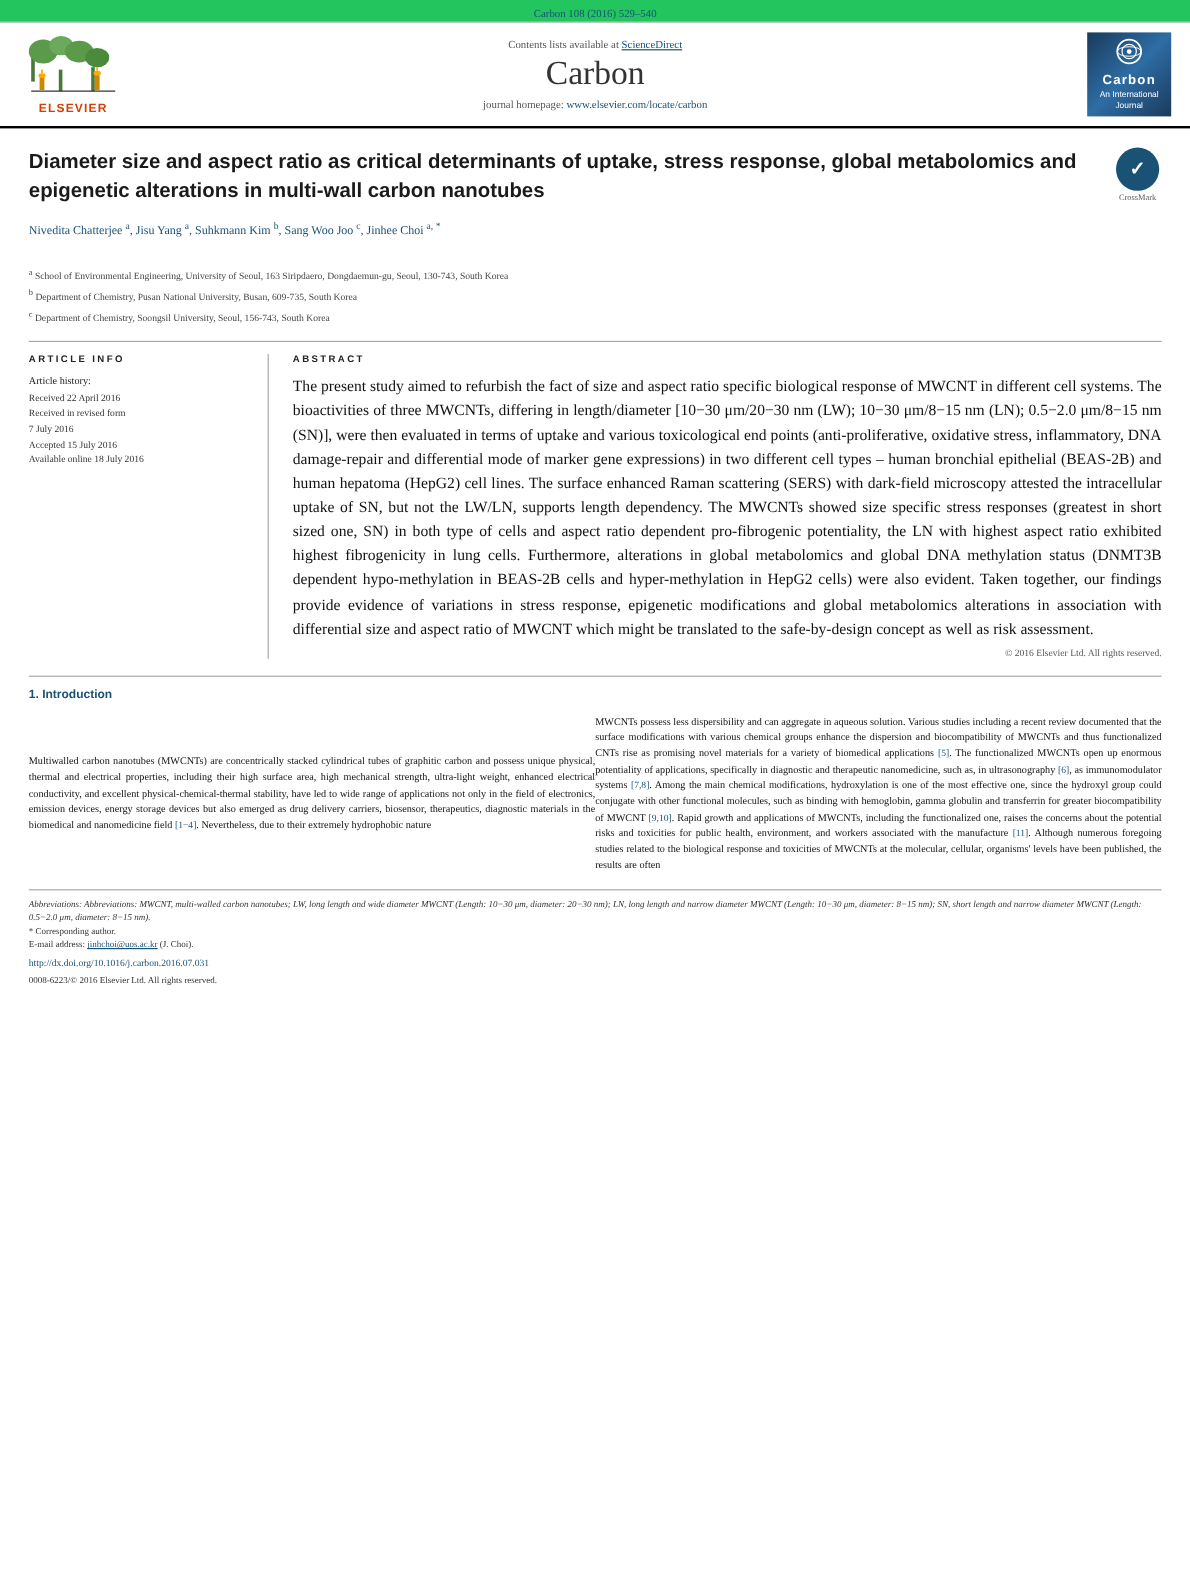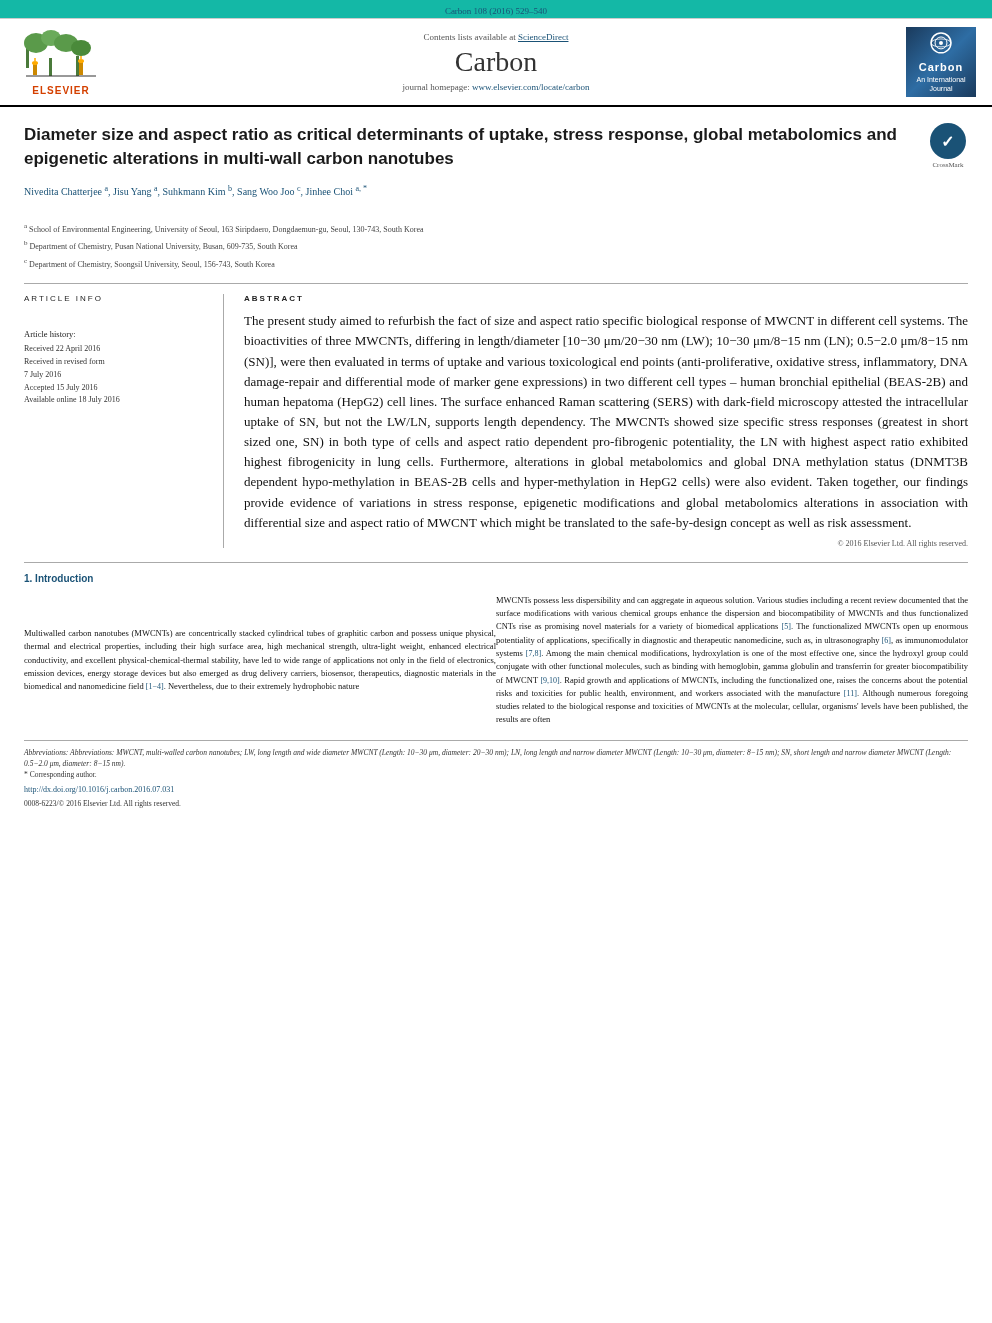--- a/index.html
+++ b/index.html
@@ -7,21 +7,21 @@
       background: #fff;
       font-family: 'Times New Roman', Times, serif;
       font-size: 9.5px;
       color: #000;
       width: 992px;
       min-height: 1323px;
     }
 
     
     .top-bar {
-      background: #14b8a6;
+      background: #22c55e;
       text-align: center;
       padding: 6px 0 2px 0;
       font-size: 9px;
       color: #1a5276;
       border-bottom: 1px solid #ccc;
     }
 
     
     .journal-header {
       display: flex;
@@ -181,22 +181,22 @@
     .col-right {
       flex: 1;
     }
 
     
     .article-info-title {
       font-size: 8px;
       font-family: Arial, sans-serif;
       letter-spacing: 2px;
       color: #222;
-      font-weight: normal;
-      margin-bottom: 26px;
+      font-weight: bold;
+      margin-bottom: 8px;
     }
     .article-history-title {
       font-size: 8.5px;
       color: #222;
       margin-bottom: 4px;
     }
     .article-history-item {
       font-size: 8px;
       color: #333;
       line-height: 1.6;
@@ -402,17 +402,22 @@
   </div>
 
   <div class="footer-notes">
     <div class="abbrev">
       <span>Abbreviations: </span>
       <span>Abbreviations: MWCNT, multi-walled carbon nanotubes; LW, long length and wide diameter MWCNT (Length: 10−30 μm, diameter: 20−30 nm); LN, long length and narrow diameter MWCNT (Length: 10−30 μm, diameter: 8−15 nm); SN, short length and narrow diameter MWCNT (Length: 0.5−2.0 μm, diameter: 8−15 nm).</span>
     </div>
     <div>
       <span>* Corresponding author.</span>
     </div>
+    <div>
+      <span>E-mail address:</span>
+      <a href="#">jinhchoi@uos.ac.kr</a>
+      <span>(J. Choi).</span>
+    </div>
     <a href="#" class="doi-link">http://dx.doi.org/10.1016/j.carbon.2016.07.031</a>
     <div class="issn copyright-footer">0008-6223/© 2016 Elsevier Ltd. All rights reserved.</div>
   </div>
 
 </div>
 
 </body></html>

